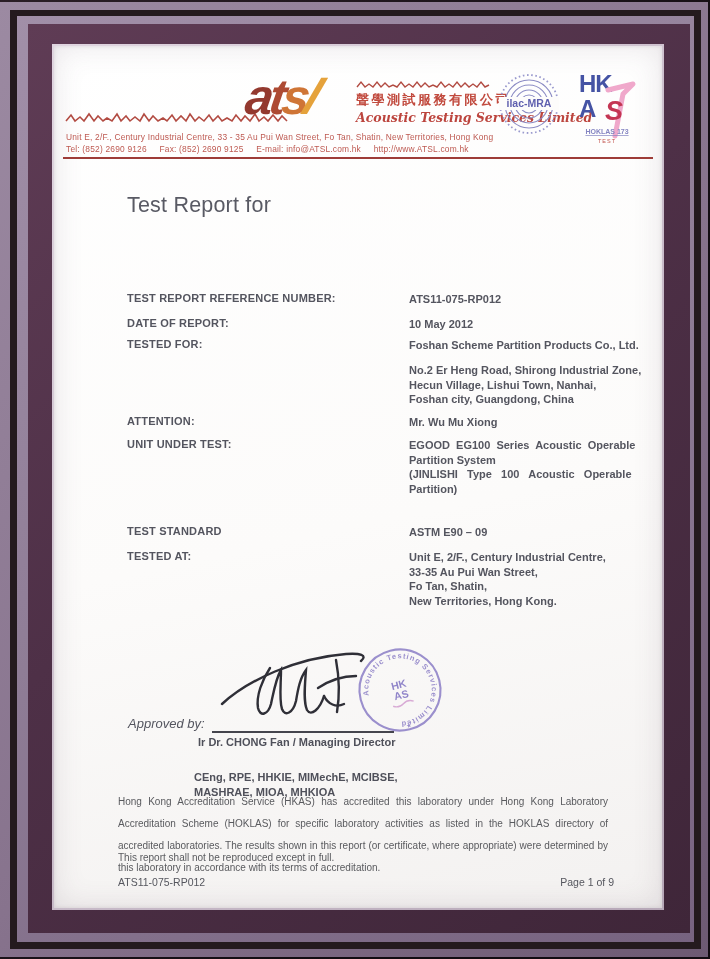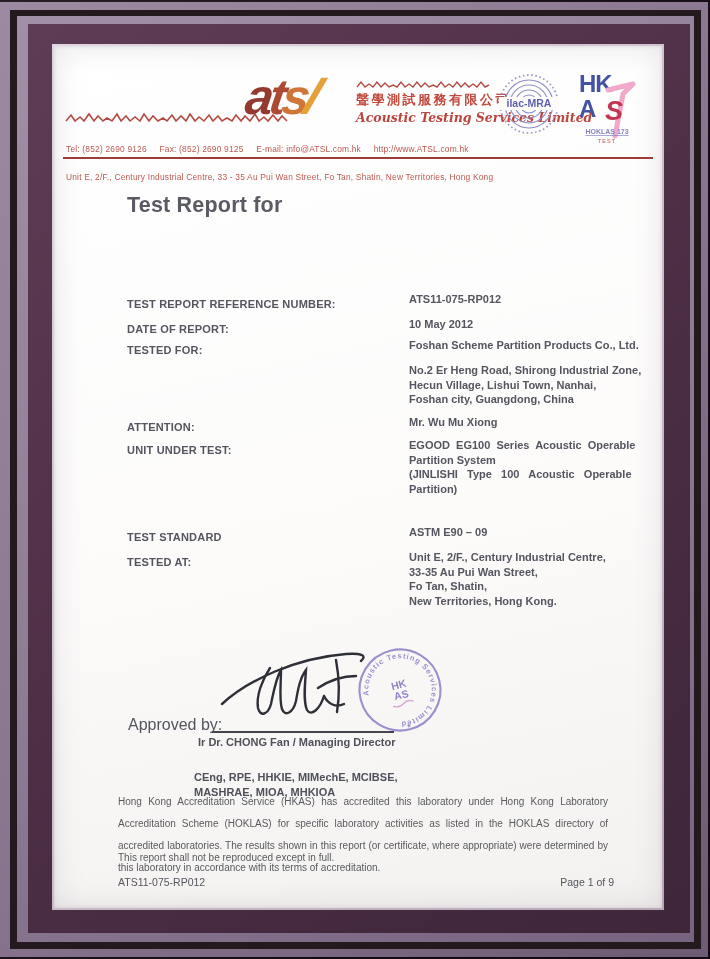--- a/index.html
+++ b/index.html
@@ -33,39 +33,39 @@
     font-style:italic; font-weight:900; letter-spacing:-4px; transform:skewX(-8deg); }
   .atsl-logo span { font-size:50px; line-height:50px; }
   .a-l1{color:#93392f;} .a-l2{color:#ad4a33;} .a-l3{color:#cf7536;}
   .a-l4{color:#e5a23b; font-size:60px; line-height:52px; transform:skewX(-14deg);}
   .zz-left { left:10px; top:62px; }
   .zz-right { left:302px; top:32px; }
   .cjk-name { left:302px; top:45px; font-size:13px; font-weight:bold; color:#c14a3e;
     letter-spacing:2.5px; font-family:"DejaVu Sans", sans-serif; white-space:nowrap; }
   .en-name { left:302px; top:64px; font-size:12.5px; font-weight:bold; font-style:italic;
     color:#bc453e; font-family:"DejaVu Serif", serif; white-space:nowrap; }
-  .addr1 { left:12px; top:86px; font-size:8.4px; color:#bd5850; letter-spacing:.2px; white-space:pre-wrap;margin-top:40px; }
+  .addr1 { left:12px; top:86px; font-size:8.4px; color:#bd5850; letter-spacing:.2px; white-space:pre-wrap; }
   .addr2 { left:12px; top:98px; font-size:8.4px; color:#bd5850; letter-spacing:.2px; white-space:pre-wrap; }
   .red-rule { left:9px; top:111px; width:590px; height:2px; background:#9e3c38; }
   .ilac { left:444px; top:26px; }
   .hkas { left:524px; top:24px; }
 
   
-  .title { left:73px; top:148px; font-size:21.5px; line-height:23.5px; font-weight:bold;
+  .title { left:73px; top:148px; font-size:21.5px; line-height:23.5px; font-weight:normal;
     color:#595a64; letter-spacing:.2px; }
 
   
   .row { left:73px; width:532px; }
   .lbl { position:absolute; left:0; top:0; width:226px; font-size:11px; font-weight:bold;
-    color:#54555f; letter-spacing:.2px;margin-top:6px; }
+    color:#54555f; letter-spacing:.2px; }
   .val { position:absolute; left:282px; top:0; width:254px; font-size:11px; font-weight:bold;
     color:#54555f; line-height:14.6px; white-space:pre-wrap; }
 
   
-  .approved { left:74px; top:670px; font-size:16px; color:#53545e; }
+  .approved { left:74px; top:670px; font-size:13px; color:#53545e;font-style:italic; }
   .sig-line { left:158px; top:685px; width:182px; height:2px; background:#45454d; }
   .sig { left:162px; top:598px; }
   .stamp { left:302px; top:600px; width:88px; height:88px; transform:rotate(-14deg); opacity:.85; }
   .approver { left:144px; top:690px; font-size:11px; font-weight:bold; color:#4f505a; }
   .quals { left:140px; top:704px; font-size:11px; font-weight:bold; color:#4f505a;
     line-height:14.5px; white-space:pre-line;margin-top:20px; }
 
   
   .accred { left:64px; top:745px; width:490px; font-size:10px; line-height:22px;
     color:#595a5e; text-align:justify; }

